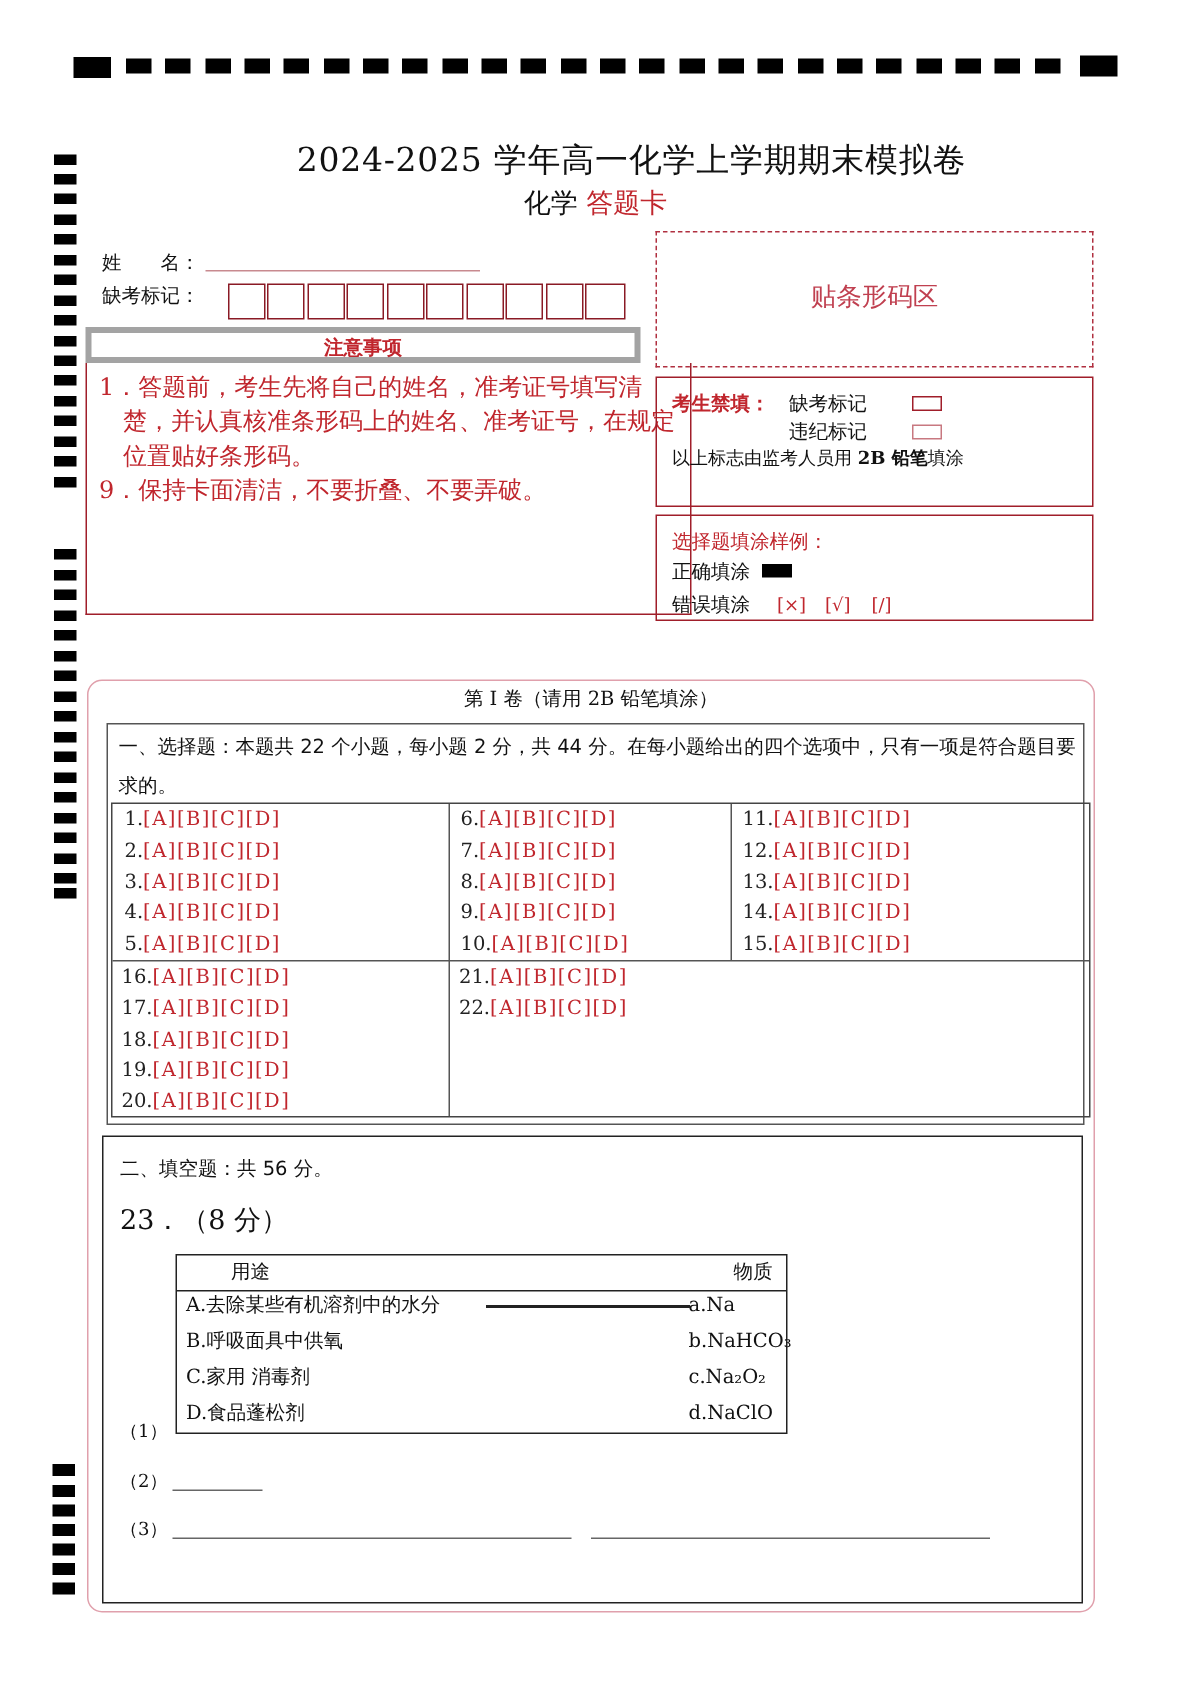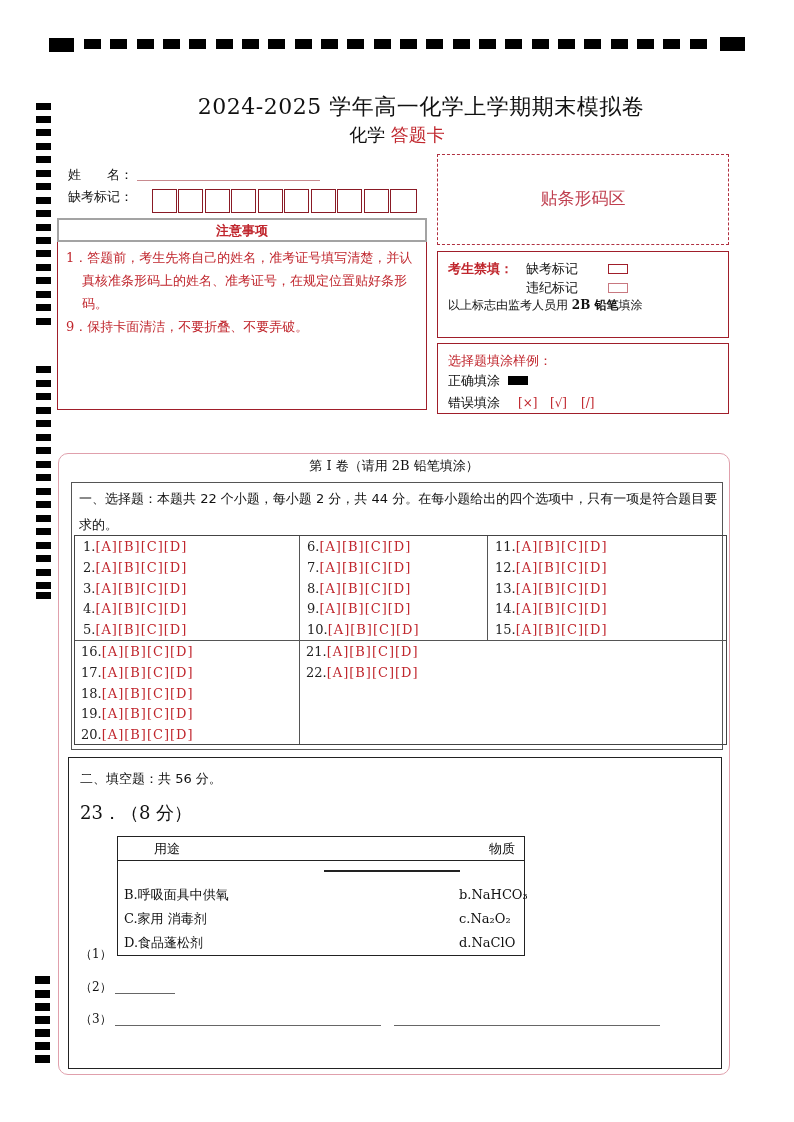--- a/index.html
+++ b/index.html
@@ -6,24 +6,24 @@
   body { width:794px; height:1122px; position:relative; overflow:hidden;
          font-family:"DejaVu Serif","Liberation Serif",serif; color:#111; }
   .abs { position:absolute; }
   .mark { position:absolute; background:#000; }
   .red { color:#c0262d; }
   .title { left:0; width:794px; top:92px; text-align:center; font-size:22px; letter-spacing:0.5px;padding-left:24px; }
   .subtitle { left:0; width:794px; top:123px; text-align:center; font-size:18px; }
   .label { font-size:13px; }
   .name-line { position:absolute; left:137px; top:180px; width:183px; border-bottom:1px solid #c88a8f; }
   .idbox { position:absolute; top:189px; height:24px; width:25px; border:1px solid #8a1a25; box-sizing:border-box; }
-  .notice-head { left:57px; top:218px; width:370px; height:24px; border:2px solid #a3a3a3; box-sizing:border-box;
+  .notice-head { left:57px; top:218px; width:370px; height:24px; border:4px solid #a3a3a3; box-sizing:border-box;
                  text-align:center; font-size:13px; font-weight:bold; color:#c0262d; line-height:22px; font-family:"DejaVu Sans","Liberation Sans",sans-serif;}
-  .notice-body { left:57px; top:242px; width:370px; height:168px; border:1px solid #a01e2a; border-top:none; box-sizing:border-box;
-                 padding:4px 6px 0 8px; font-size:13px; color:#c0262d; line-height:23px; }
+  .notice-body { left:57px; top:242px; width:404px; height:168px; border:1px solid #a01e2a; border-top:none; box-sizing:border-box;
+                 padding:4px 6px 0 8px; font-size:16px; color:#c0262d; line-height:23px; }
   .notice-body .item { padding-left:16px; text-indent:-16px; }
   .barcode { left:437px; top:154px; width:292px; height:91px; border:1px dashed #b03040; box-sizing:border-box;
              text-align:center; line-height:86px; font-size:17px; color:#c04050; }
   .ban { left:437px; top:251px; width:292px; height:87px; border:1px solid #a01e2a; box-sizing:border-box; font-size:13px; }
   .sample { left:437px; top:343px; width:292px; height:71px; border:1px solid #a01e2a; box-sizing:border-box; font-size:13px; }
   .small-rect { display:inline-block; width:18px; height:8px; border:1px solid #a01e2a; vertical-align:middle; }
   .outer { left:58px; top:453px; width:672px; height:622px; border:1px solid #e0a0ac; border-radius:10px; box-sizing:border-box; }
   .sec1-title { left:58px; width:672px; top:457px; text-align:center; font-size:13px; }
   .sec1 { left:71px; top:482px; width:652px; height:268px; border:1px solid #555; box-sizing:border-box; background:#fff; }
   .sec1-head { left:79px; top:486px; width:640px; font-size:13px; line-height:26px; font-family:"DejaVu Sans","Liberation Sans",sans-serif; }
@@ -222,20 +222,24 @@
 <div class="abs sec2"></div>
 <div class="abs sec2-head">二、填空题：共 56 分。</div>
 <div class="abs q23">23．（8 分）</div>
 
 <div class="abs tbl">
   <div class="row" style="top:0;margin-left:30px;">
     <span class="use">用途</span>
     <span class="sub">物质</span>
   </div>
   <div style="position:absolute;left:0;right:0;top:23px;height:1px;background:#222;"></div>
+  <div class="row" style="top:22px;">
+    <span class="use">A.去除某些有机溶剂中的水分</span>
+    <span class="sub">a.Na</span>
+  </div>
   <div class="connector" style="left:206px;top:33px;width:136px;"></div>
   <div class="row" style="top:46px;">
     <span class="use">B.呼吸面具中供氧</span>
     <span class="sub">b.NaHCO₃</span>
   </div>
   <div class="row" style="top:70px;">
     <span class="use">C.家用 消毒剂</span>
     <span class="sub">c.Na₂O₂</span>
   </div>
   <div class="row" style="top:94px;">

